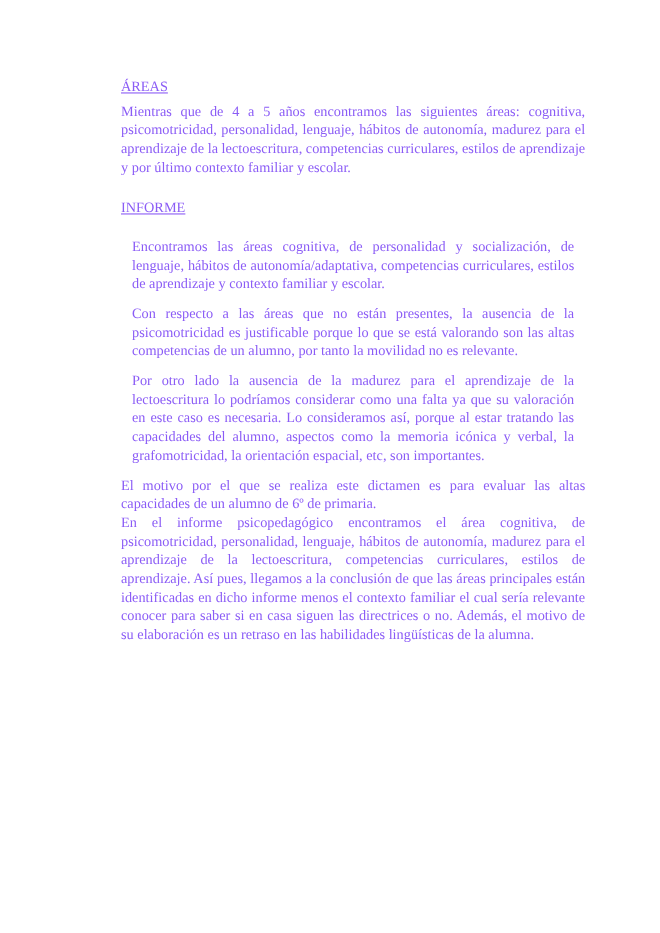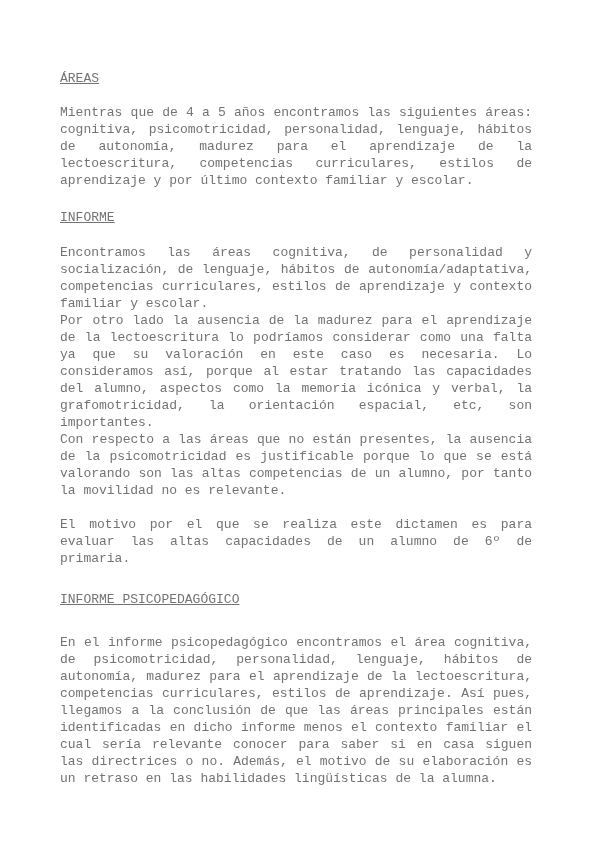--- a/index.html
+++ b/index.html
@@ -6,25 +6,25 @@
     margin: 0;
     padding: 0;
     background: #ffffff;
   }
   .page {
     position: relative;
     width: 600px;
     height: 848px;
     box-sizing: border-box;
     background: #ffffff;
-    padding: 70px 68px 0 60px;
-    font-family: Liberation Mono, monospace;
+    padding: 70px 68px 0 110px;
+    font-family: Liberation Serif, serif;
     font-size: 13px;
     line-height: 17px;
-    color: #737373;
+    color: #8b5cf6;
     text-align: justify;
     overflow: hidden;
   }
   .doc-heading {
     font-size: 13px;
     font-weight: normal;
     text-decoration: underline;
     margin: 0;
     text-align: left;
   }
@@ -34,42 +34,41 @@
   .heading-dictamen {
     margin: 20px 0 18px 0;
   }
   .heading-informe {
     margin: 24px 0 26px 0;
   }
   .para {
     margin: 0;
   }
   .para.spaced-before {
-    margin-top: 17px;
+    margin-top: 5px;
   }
   .para.tight {
-    margin: 0;
+    margin: 10px;
   }
 </style>
 </head>
 <body>
 
 <div class="page">
 
   <section>
     <h2 class="doc-heading heading-areas">ÁREAS</h2>
     <p class="para spaced-before">Mientras que de 4 a 5 años encontramos las siguientes áreas: cognitiva, psicomotricidad, personalidad, lenguaje, hábitos de autonomía, madurez para el aprendizaje de la lectoescritura, competencias curriculares, estilos de aprendizaje y por último contexto familiar y escolar.</p>
   </section>
 
   <section>
     <h2 class="doc-heading heading-dictamen">INFORME</h2>
     <p class="para tight">Encontramos las áreas cognitiva, de personalidad y socialización, de lenguaje, hábitos de autonomía/adaptativa, competencias curriculares, estilos de aprendizaje y contexto familiar y escolar.</p>
+    <p class="para tight">Con respecto a las áreas que no están presentes, la ausencia de la psicomotricidad es justificable porque lo que se está valorando son las altas competencias de un alumno, por tanto la movilidad no es relevante.</p>
     <p class="para tight">Por otro lado la ausencia de la madurez para el aprendizaje de la lectoescritura lo podríamos considerar como una falta ya que su valoración en este caso es necesaria. Lo consideramos así, porque al estar tratando las capacidades del alumno, aspectos como la memoria icónica y verbal, la grafomotricidad, la orientación espacial, etc, son importantes.</p>
-    <p class="para tight">Con respecto a las áreas que no están presentes, la ausencia de la psicomotricidad es justificable porque lo que se está valorando son las altas competencias de un alumno, por tanto la movilidad no es relevante.</p>
     <p class="para spaced-before">El motivo por el que se realiza este dictamen es para evaluar las altas capacidades de un alumno de 6º de primaria.</p>
   </section>
 
   <section>
-    <h2 class="doc-heading heading-informe">INFORME PSICOPEDAGÓGICO</h2>
     <p class="para">En el informe psicopedagógico encontramos el área cognitiva, de psicomotricidad, personalidad, lenguaje, hábitos de autonomía, madurez para el aprendizaje de la lectoescritura, competencias curriculares, estilos de aprendizaje. Así pues, llegamos a la conclusión de que las áreas principales están identificadas en dicho informe menos el contexto familiar el cual sería relevante conocer para saber si en casa siguen las directrices o no. Además, el motivo de su elaboración es un retraso en las habilidades lingüísticas de la alumna.</p>
   </section>
 
 </div>
 
 </body></html>

